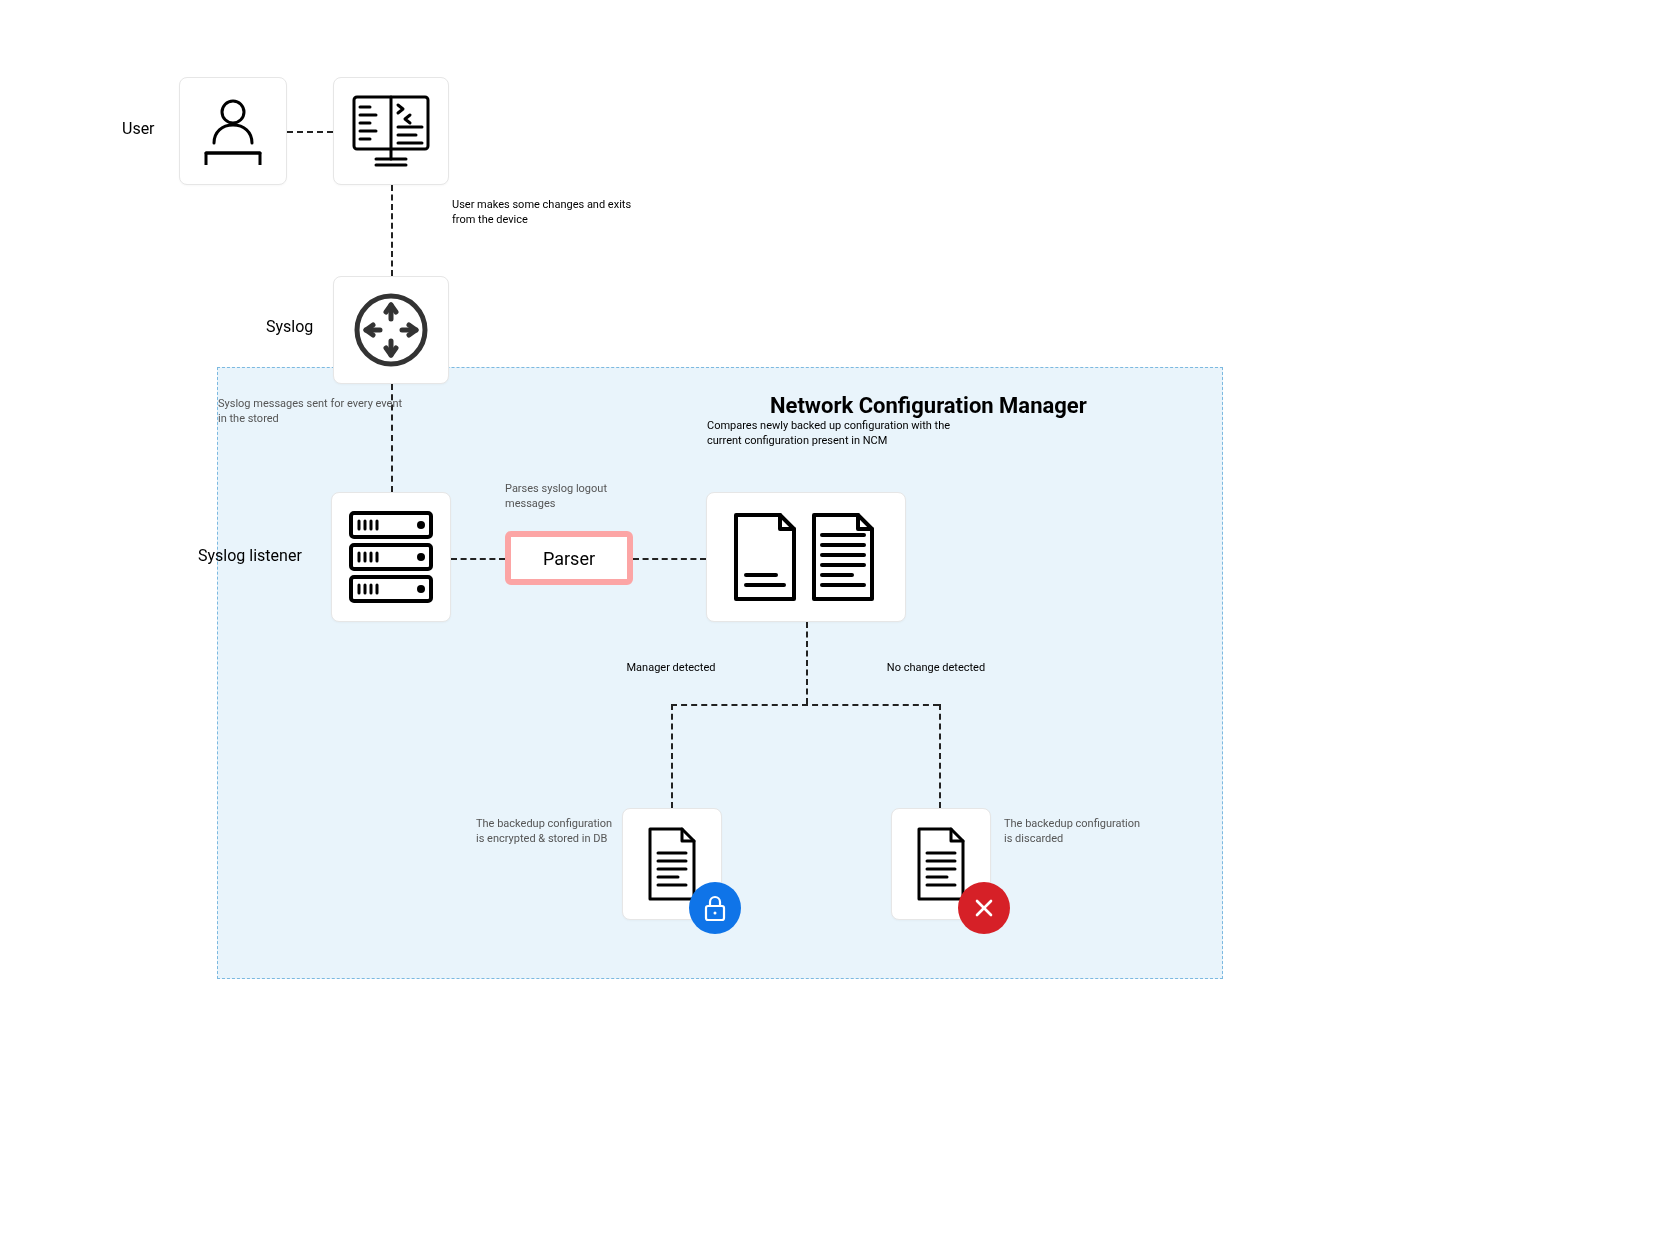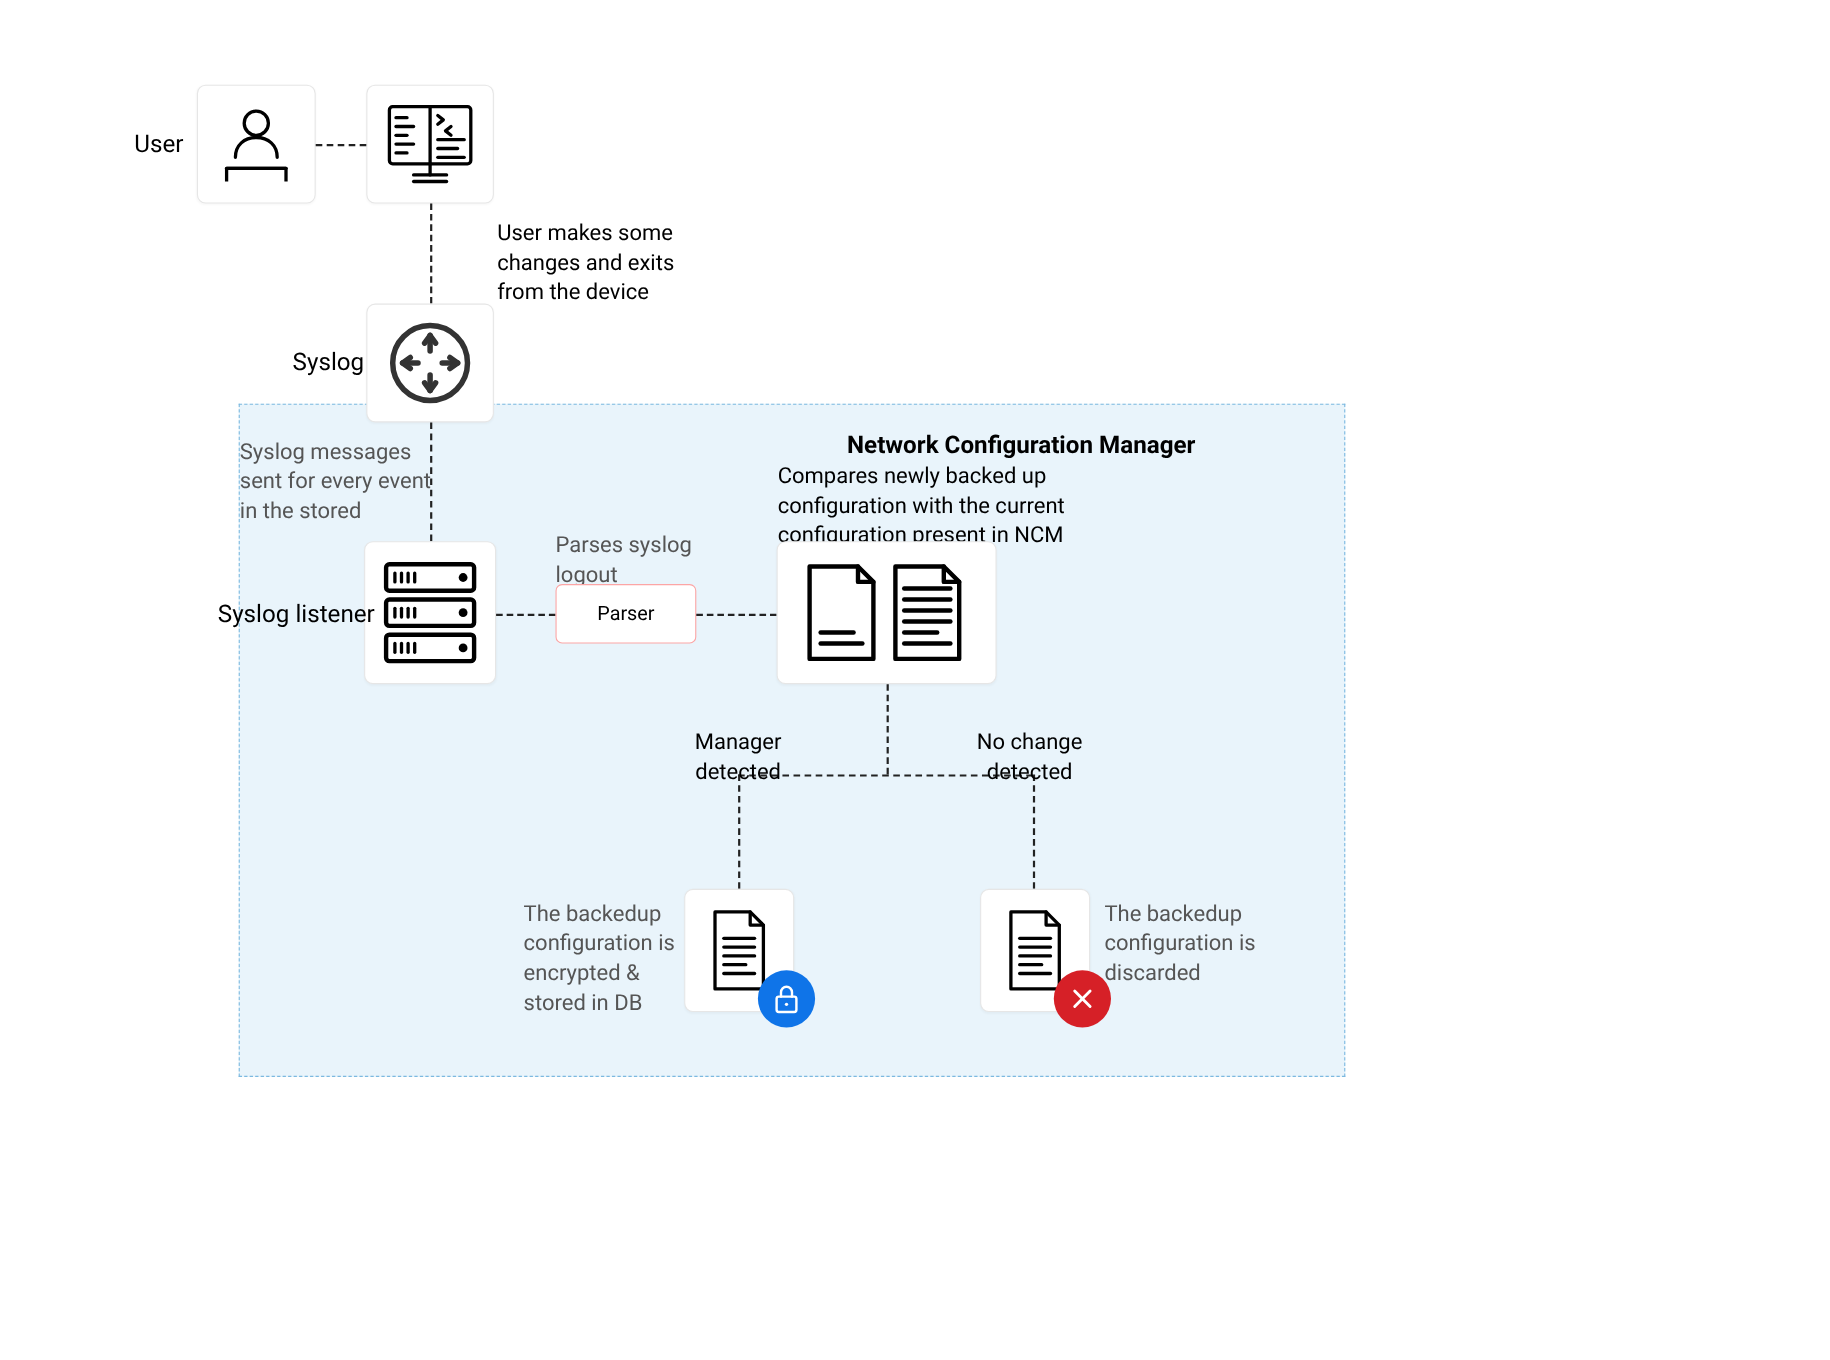--- a/index.html
+++ b/index.html
@@ -39,38 +39,38 @@
     border: 1px solid #e6e6e6;
     border-radius: 8px;
     display: flex;
     align-items: center;
     justify-content: center;
     box-shadow: 0 1px 2px rgba(0,0,0,0.03);
   }
   .node svg { display: block; }
   .label {
     position: absolute;
-    font-size: 22px;
+    font-size: 16px;
     color: #000;
   }
   .caption {
     position: absolute;
-    font-size: 20px;
+    font-size: 11px;
     color: #555;
     line-height: 1.35;
   }
   .caption.dark { color: #000; }
   .parser-box {
     position: absolute;
     left: 505px;
     top: 531px;
     width: 128px;
     height: 54px;
     background: #fff;
-    border: 1px solid #fca5a5;
+    border: 6px solid #fca5a5;
     border-radius: 6px;
     display: flex;
     align-items: center;
     justify-content: center;
     font-size: 18px;
     color: #000;
   }
   
   .hline, .vline {
     position: absolute;

